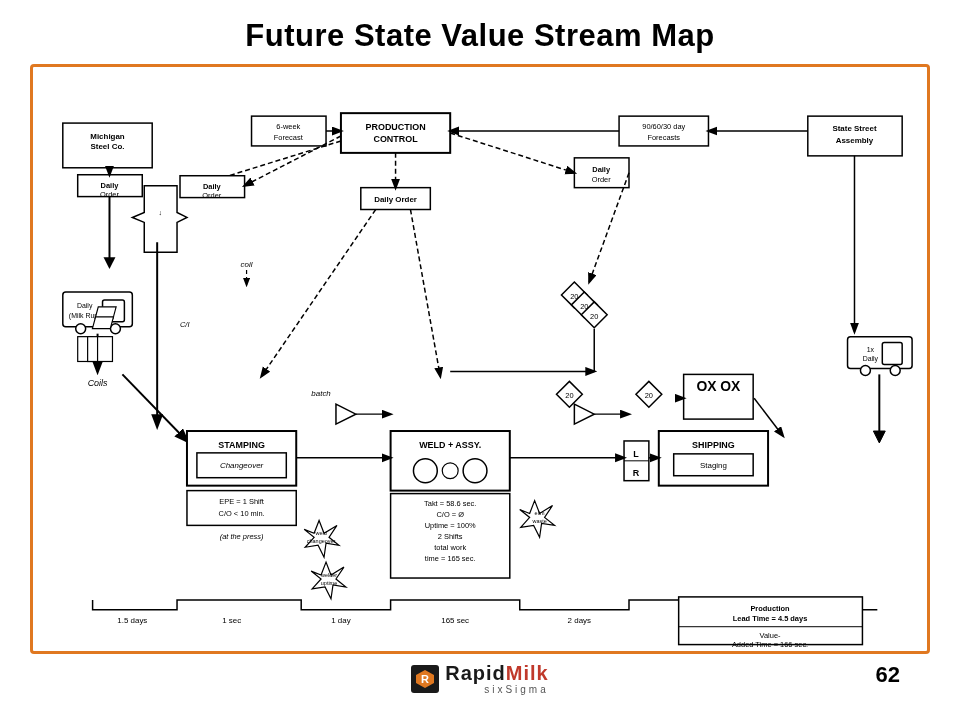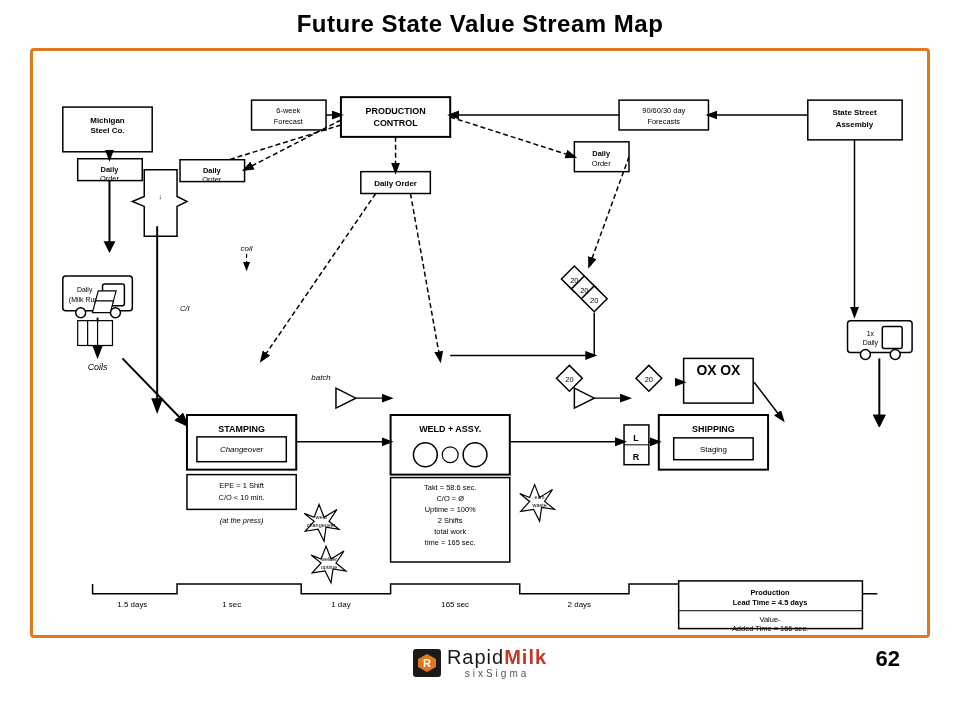--- a/index.html
+++ b/index.html
@@ -7,23 +7,23 @@
       width: 960px;
       height: 720px;
       background: #ffffff;
       font-family: Arial, sans-serif;
       overflow: hidden;
       position: relative;
     }
 
     .page-title {
       text-align: center;
-      font-size: 24px;
+      font-size: 31px;
       font-weight: bold;
-      padding: 10px 0 10px 0;
+      padding: 18px 0 10px 0;
       letter-spacing: 0.5px;
     }
 
     .diagram-border {
       margin: 0 30px;
       border: 3px solid #e07820;
       border-radius: 4px;
       background: #fff;
       position: relative;
       height: 590px;
@@ -318,21 +318,21 @@
   <div class="logo-area">
     <div class="logo-wrapper">
       <div class="logo-icon">
         <svg width="22" height="22" viewBox="0 0 22 22">
           <polygon points="11,2 20,7 20,15 11,20 2,15 2,7" fill="#e07820" stroke="none"></polygon>
           <text x="11" y="15" text-anchor="middle" font-size="11" fill="white" font-weight="bold">R</text>
         </svg>
       </div>
       <div>
         <div style="display:flex; gap:0px; line-height:1.1;">
-          <span style="font-size:20px; font-weight:400; color:#1a1a1a; letter-spacing:1px;">Rapid</span>
+          <span style="font-size:20px; font-weight:700; color:#1a1a1a; letter-spacing:1px;">Rapid</span>
             <span style="font-size:20px; font-weight:900; color:#c0392b; letter-spacing:1px;">Milk</span>
         </div>
-        <div style="font-size:10px; color:#555; letter-spacing:3px; text-align:center;">sixSigma</div>
+        <div style="font-size:10px; color:#555; letter-spacing:3px; text-align:right;">sixSigma</div>
       </div>
     </div>
   </div>
   <div class="page-number">62</div>
 </div>
 
 </body></html>

